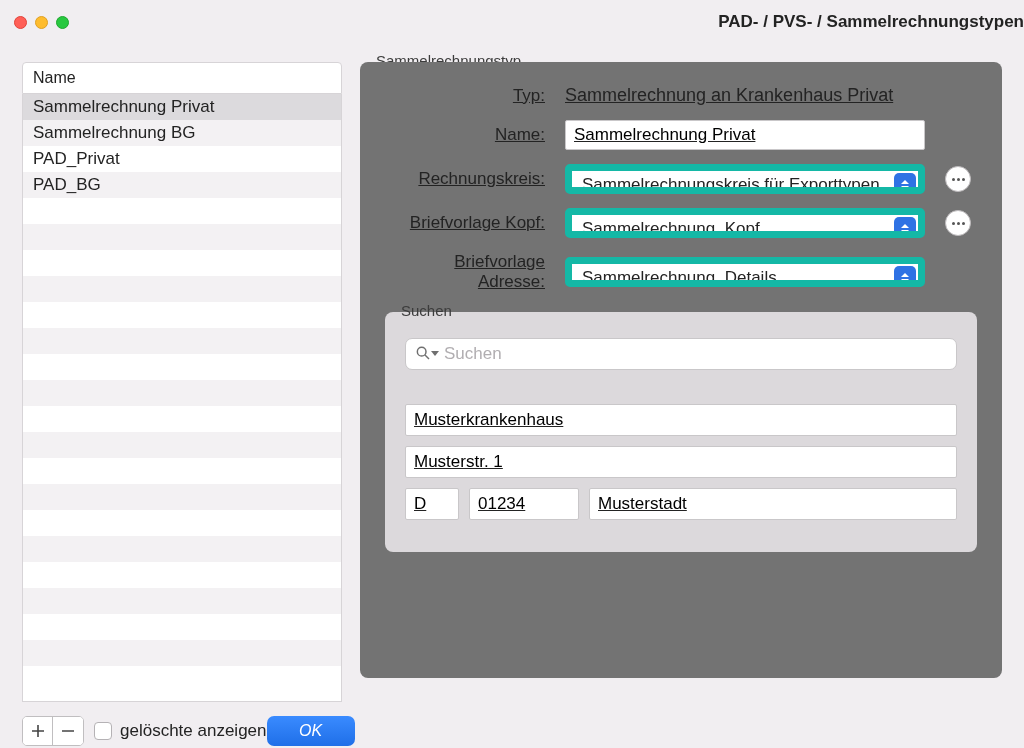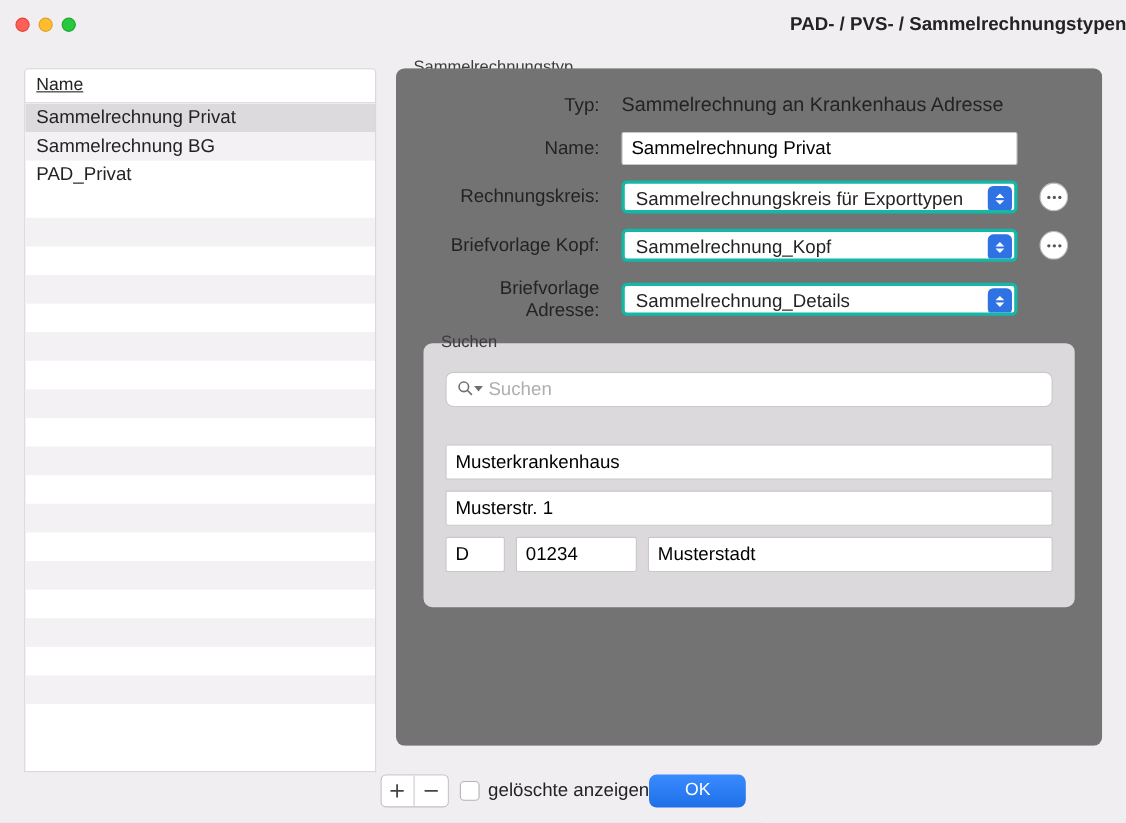--- a/index.html
+++ b/index.html
@@ -38,41 +38,40 @@
     margin-top: 18px;
   }
   
   .list-col { width: 320px; display: flex; flex-direction: column; }
   .list-header {
     background: #fff;
     border: 1px solid #d7d4d7;
     border-radius: 4px 4px 0 0;
     padding: 6px 10px;
     font-size: 16px;
-    text-decoration: underline;
   }
   .list-body {
     flex: 1;
     background: #fff;
     border: 1px solid #d7d4d7;
     border-top: none;
     overflow: hidden;
   }
   .list-row {
     height: 26px; line-height: 26px;
     padding: 0 10px;
     font-size: 17px;
     white-space: nowrap;
     overflow: hidden;
     text-overflow: ellipsis;
   }
   .list-row.stripe { background: #f3f1f3; }
   .list-row.selected { background: #dcdadd; }
   
-  .detail-col { flex: 1; position: relative; }
+  .detail-col { flex: 1; position: relative; text-decoration: underline; }
   .group-label {
     position: absolute;
     top: -10px;
     left: 12px;
     font-size: 15px;
     color: #3c3c3c;
     padding: 0 4px;
   }
   .detail-box {
     border: 1px solid transparent;
@@ -97,21 +96,21 @@
     border: 1px solid #c9c7c9;
     background: #fff;
     border-radius: 2px;
     padding: 0 8px;
     font-size: 17px;
   }
   .combo {
     position: relative;
     width: 100%;
     height: 30px;
-    border: 3px solid #14b8a6;
+    border: 7px solid #14b8a6;
     background: #fff;
     border-radius: 5px;
     padding: 0 34px 0 10px;
     font-size: 17px;
     line-height: 28px;
     white-space: nowrap;
     overflow: hidden;
   }
   .combo .stepper {
     position: absolute;
@@ -191,24 +190,24 @@
     border-top: 5px solid #6f6f6f;
   }
   .addr-row { display: flex; gap: 10px; margin-bottom: 10px; }
   .addr-row .txt-input { height: 32px; }
   .w-country { width: 54px; }
   .w-zip { width: 110px; }
   .w-city { flex: 1; }
   
   .footer {
     position: absolute;
-    left: 22px; right: 22px; bottom: 14px;
+    left: 22px; right: 22px; bottom: 2px;
     display: flex;
     align-items: center;
-    justify-content: center;
+    justify-content: flex-start;
   }
   .left-foot { display: flex; align-items: center; gap: 10px; }
   .seg-btns {
     display: flex;
     border: 1px solid #c0bec0;
     border-radius: 5px;
     overflow: hidden;
     background: #fff;
   }
   .seg-btns button {
@@ -231,20 +230,21 @@
   }
   .ok-btn {
     width: 88px; height: 30px;
     border: none;
     border-radius: 7px;
     background: linear-gradient(#3a8bff, #1f6fe8);
     color: #fff;
     font-size: 16px;
     font-weight: 500;
     cursor: pointer;
+    font-style: italic;
   }
 </style>
 </head>
 <body>
 
 <div class="titlebar">
   <div class="traffic-lights">
     <div class="tl red"></div>
     <div class="tl yellow"></div>
     <div class="tl green"></div>
@@ -253,20 +253,21 @@
 </div>
 
 <div class="content">
 
   <div class="list-col">
     <div class="list-header">Name</div>
     <div class="list-body" id="list-body">
         <div class="list-row selected">Sammelrechnung Privat</div>
         <div class="list-row stripe">Sammelrechnung BG</div>
         <div class="list-row">PAD_Privat</div>
+        <div class="list-row stripe">PAD_BG</div>
         <div class="list-row"></div>
         <div class="list-row stripe"></div>
         <div class="list-row"></div>
         <div class="list-row stripe"></div>
         <div class="list-row"></div>
         <div class="list-row stripe"></div>
         <div class="list-row"></div>
         <div class="list-row stripe"></div>
         <div class="list-row"></div>
         <div class="list-row stripe"></div>
@@ -280,21 +281,21 @@
         <div class="list-row stripe"></div>
       </div>
   </div>
 
   <div class="detail-col">
     <div class="group-label">Sammelrechnungstyp</div>
     <div class="detail-box">
 
       <div class="form-row">
         <div class="lbl">Typ:</div>
-        <div class="static-val">Sammelrechnung an Krankenhaus Adresse</div>
+        <div class="static-val">Sammelrechnung an Krankenhaus Privat</div>
         <div></div>
       </div>
 
       <div class="form-row">
         <div class="lbl">Name:</div>
         <input class="txt-input" value="Sammelrechnung Privat" style="">
         <div></div>
       </div>
 
       <div class="form-row">

